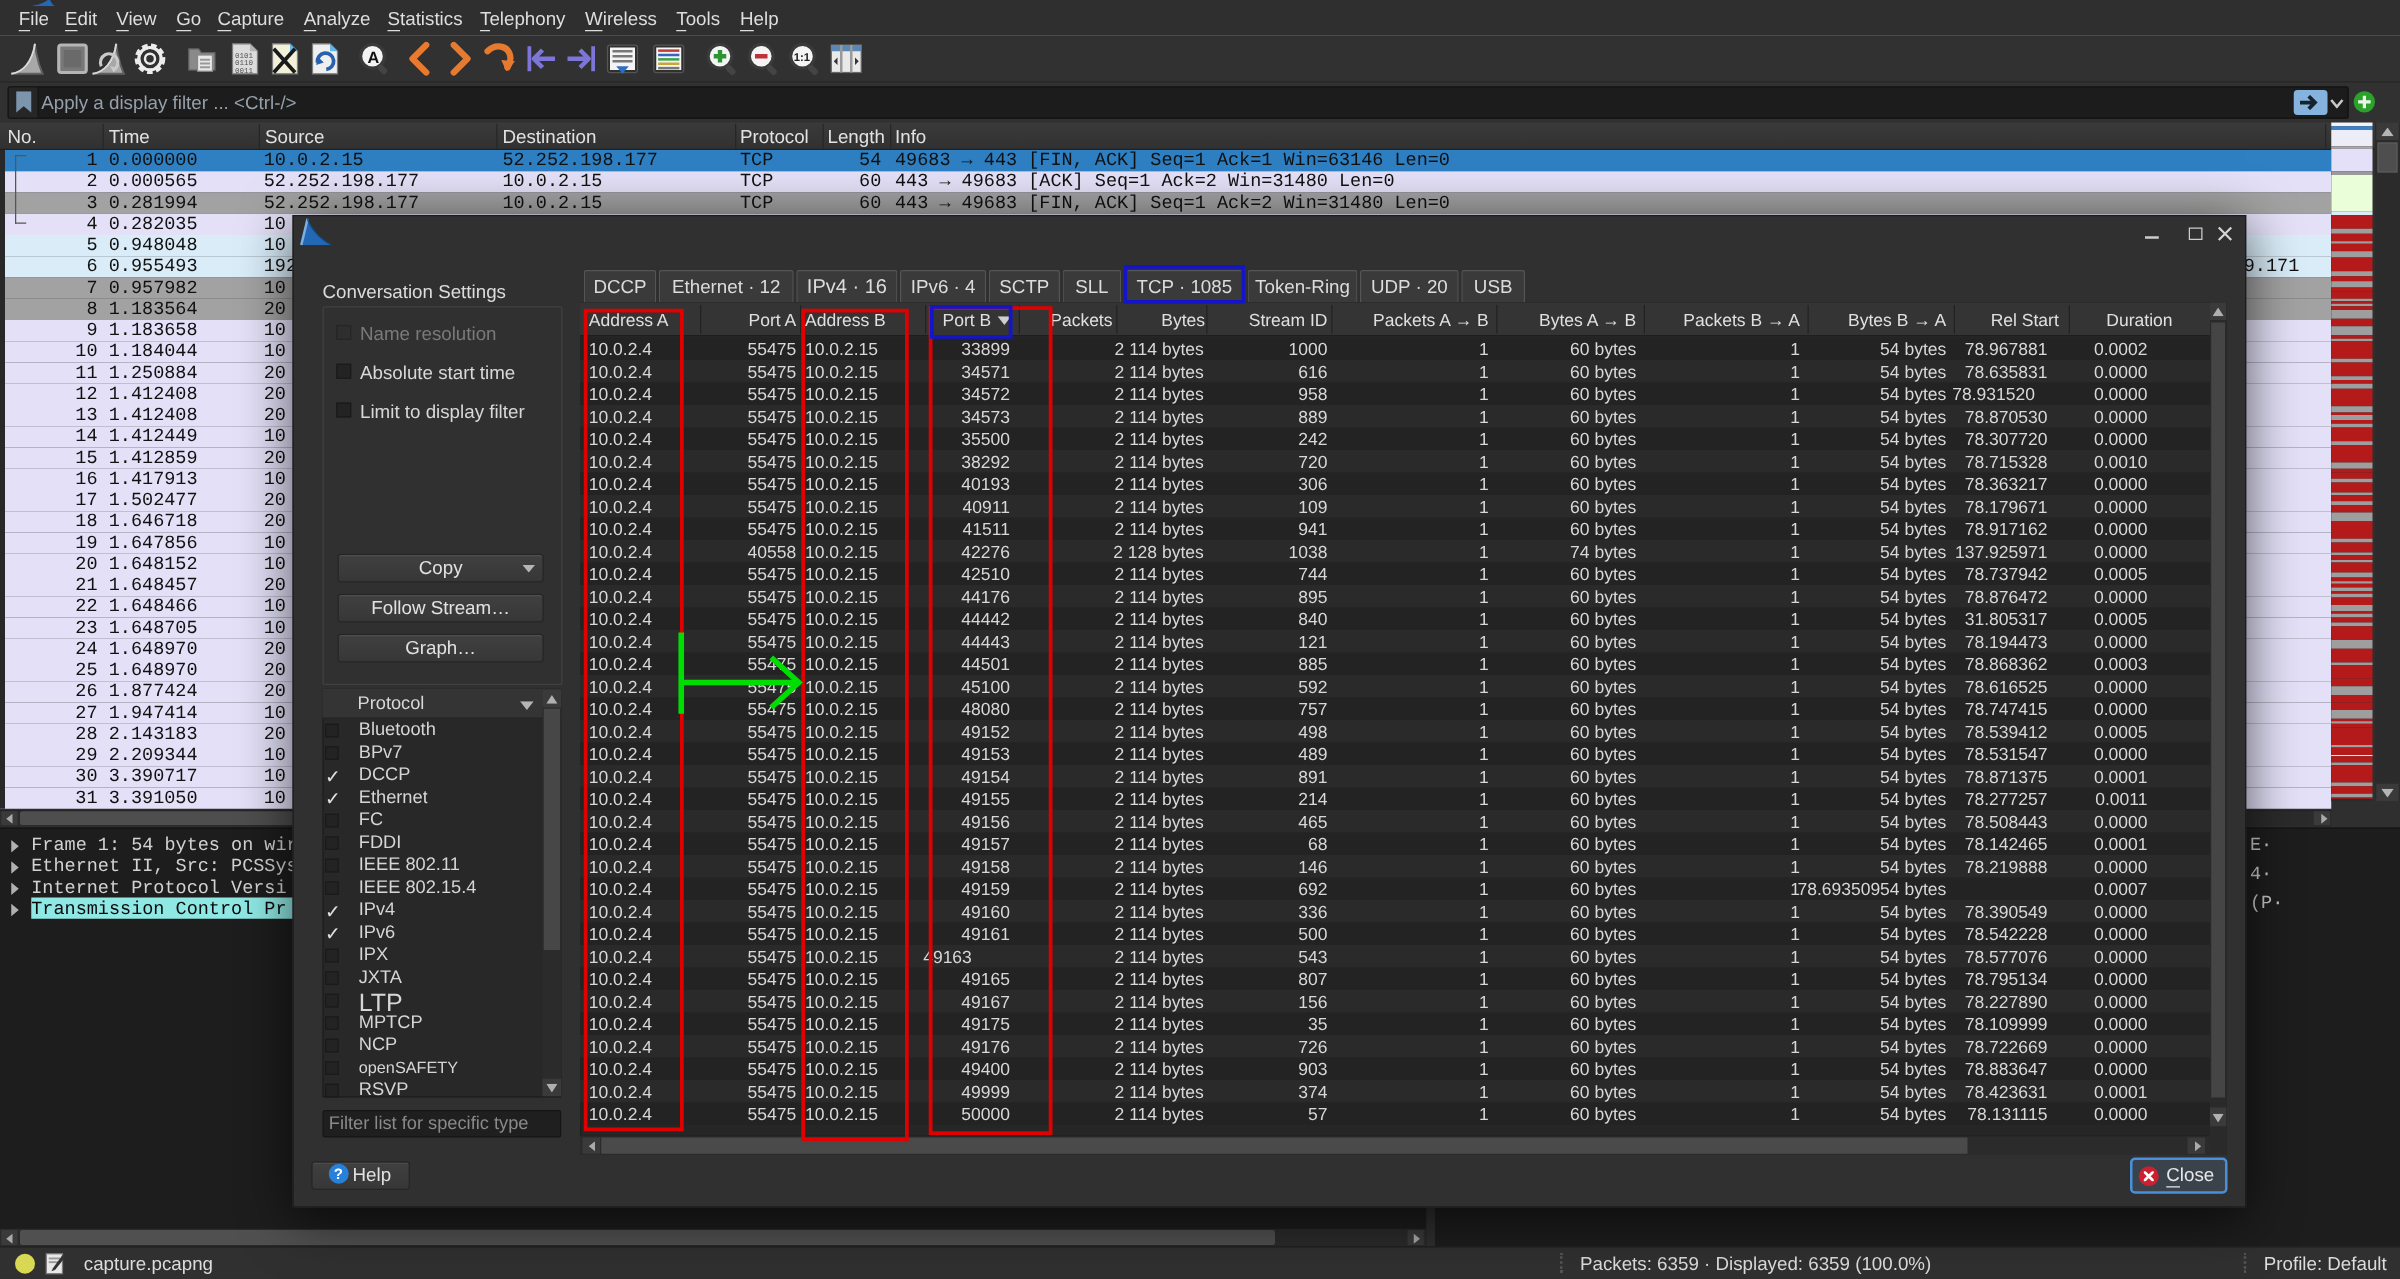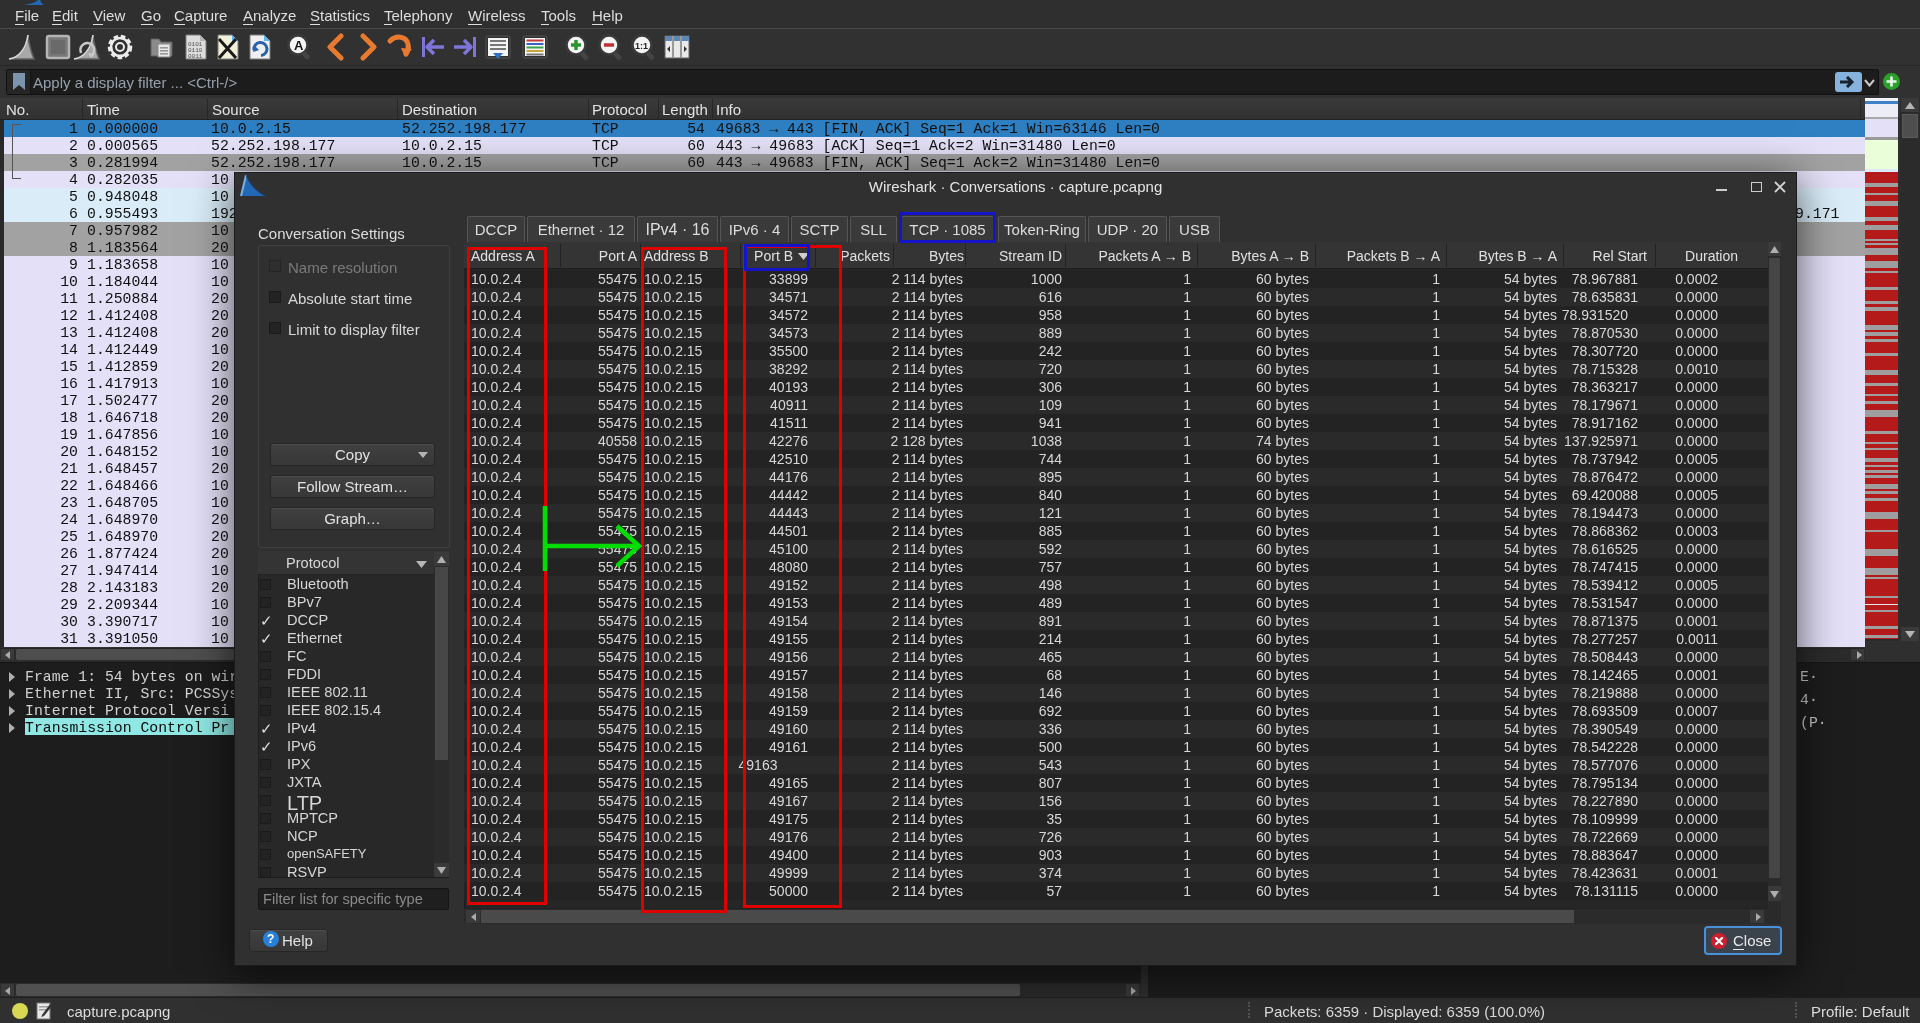--- a/index.html
+++ b/index.html
@@ -515,21 +515,20 @@
 <div class="abs" style="left:1248px;top:1002px;width:2px;height:16px;border-left:2px dotted #555"></div>
 <div class="abs" style="left:1264px;top:1003px;font-size:15px;color:#dcdcdc">Packets: 6359 · Displayed: 6359 (100.0%)</div>
 <div class="abs" style="left:1795px;top:1002px;width:2px;height:16px;border-left:2px dotted #555"></div>
 <div class="abs" style="left:1811px;top:1003px;font-size:15px;color:#dcdcdc">Profile: Default</div>
 <div class="abs" style="left:234px;top:172px;width:1563px;height:794px;background:#303030;box-shadow:0 8px 40px rgba(0,0,0,0.65);border:1px solid #1c1c1c"></div>
 <svg class="abs" style="left:240px;top:174px" width="26" height="23">
       <path d="M1,22 C3,14 5,6 6,1 C7,5 13,16 25,22 Z" fill="#2268b5"></path>
       <path d="M1,22 C3,14 5,6 6,1" fill="none" stroke="#7db0e0" stroke-width="2"></path>
       <path d="M6,1 C7,5 13,16 25,22" fill="none" stroke="#174a85" stroke-width="1"></path>
     </svg>
-<div class="abs" style="left:234px;top:178px;width:1563px;height:18px;text-align:center;font-size:15px;color:#e4e4e4">Wireshark · Conversations · capture.pcapng</div>
 <div class="abs" style="left:1716px;top:189px;width:11px;height:2px;background:#cccccc"></div>
 <div class="abs" style="left:1751px;top:182px;width:11px;height:10px;border:1.5px solid #cccccc"></div>
 <svg class="abs" style="left:1774px;top:181px" width="12" height="12">
       <path d="M1,1 L11,11 M11,1 L1,11" stroke="#d5d5d5" stroke-width="1.8"></path>
     </svg>
 <div class="abs" style="left:467px;top:216px;width:58px;height:26px;background:#3a3a3a;border:1px solid #555;border-bottom:none;border-radius:2px 2px 0 0;text-align:center;font-size:15px;color:#dcdcdc;padding-top:4px">DCCP</div>
 <div class="abs" style="left:527px;top:216px;width:108px;height:26px;background:#3a3a3a;border:1px solid #555;border-bottom:none;border-radius:2px 2px 0 0;text-align:center;font-size:15px;color:#dcdcdc;padding-top:4px">Ethernet · 12</div>
 <div class="abs" style="left:637px;top:216px;width:81px;height:26px;background:#3a3a3a;border:1px solid #555;border-bottom:none;border-radius:2px 2px 0 0;text-align:center;font-size:16px;color:#dcdcdc;padding-top:4px">IPv4 · 16</div>
 <div class="abs" style="left:720px;top:216px;width:69px;height:26px;background:#3a3a3a;border:1px solid #555;border-bottom:none;border-radius:2px 2px 0 0;text-align:center;font-size:15px;color:#dcdcdc;padding-top:4px">IPv6 · 4</div>
 <div class="abs" style="left:791px;top:216px;width:57px;height:26px;background:#3a3a3a;border:1px solid #555;border-bottom:none;border-radius:2px 2px 0 0;text-align:center;font-size:15px;color:#dcdcdc;padding-top:4px">SCTP</div>
@@ -740,21 +739,21 @@
       <span style="left:7px">10.0.2.4</span>
       <span style="left:37px;width:136px;text-align:right">55475</span>
       <span style="left:180px">10.0.2.15</span>
       <span style="left:244px;width:100px;text-align:right">44442</span>
       <span style="left:299px;width:200px;text-align:right">2 114 bytes</span>
       <span style="left:398px;width:200px;text-align:right">840</span>
       <span style="left:527px;width:200px;text-align:right">1</span>
       <span style="left:645px;width:200px;text-align:right">60 bytes</span>
       <span style="left:776px;width:200px;text-align:right">1</span>
       <span style="left:893px;width:200px;text-align:right">54 bytes</span>
-      <span style="left:974px;width:200px;text-align:right">69.420088</span>
+      <span style="left:974px;width:200px;text-align:right">31.805317</span>
       <span style="left:1054px;width:200px;text-align:right">0.0005</span>
     </div>
 <div class="drow" style="top:504px;background:#2a2a2b">
       <span style="left:7px">10.0.2.4</span>
       <span style="left:37px;width:136px;text-align:right">55475</span>
       <span style="left:180px">10.0.2.15</span>
       <span style="left:244px;width:100px;text-align:right">44443</span>
       <span style="left:299px;width:200px;text-align:right">2 114 bytes</span>
       <span style="left:398px;width:200px;text-align:right">121</span>
       <span style="left:527px;width:200px;text-align:right">1</span>
@@ -908,21 +907,21 @@
       <span style="left:7px">10.0.2.4</span>
       <span style="left:37px;width:136px;text-align:right">55475</span>
       <span style="left:180px">10.0.2.15</span>
       <span style="left:244px;width:100px;text-align:right">49159</span>
       <span style="left:299px;width:200px;text-align:right">2 114 bytes</span>
       <span style="left:398px;width:200px;text-align:right">692</span>
       <span style="left:527px;width:200px;text-align:right">1</span>
       <span style="left:645px;width:200px;text-align:right">60 bytes</span>
       <span style="left:776px;width:200px;text-align:right">1</span>
       <span style="left:893px;width:200px;text-align:right">54 bytes</span>
-      <span style="left:974px;width:200px;text-align:right">78.693509</span>
+      <span style="left:974px;width:200px;text-align:left">78.693509</span>
       <span style="left:1054px;width:200px;text-align:right">0.0007</span>
     </div>
 <div class="drow" style="top:720px;background:#2a2a2b">
       <span style="left:7px">10.0.2.4</span>
       <span style="left:37px;width:136px;text-align:right">55475</span>
       <span style="left:180px">10.0.2.15</span>
       <span style="left:244px;width:100px;text-align:right">49160</span>
       <span style="left:299px;width:200px;text-align:right">2 114 bytes</span>
       <span style="left:398px;width:200px;text-align:right">336</span>
       <span style="left:527px;width:200px;text-align:right">1</span>

